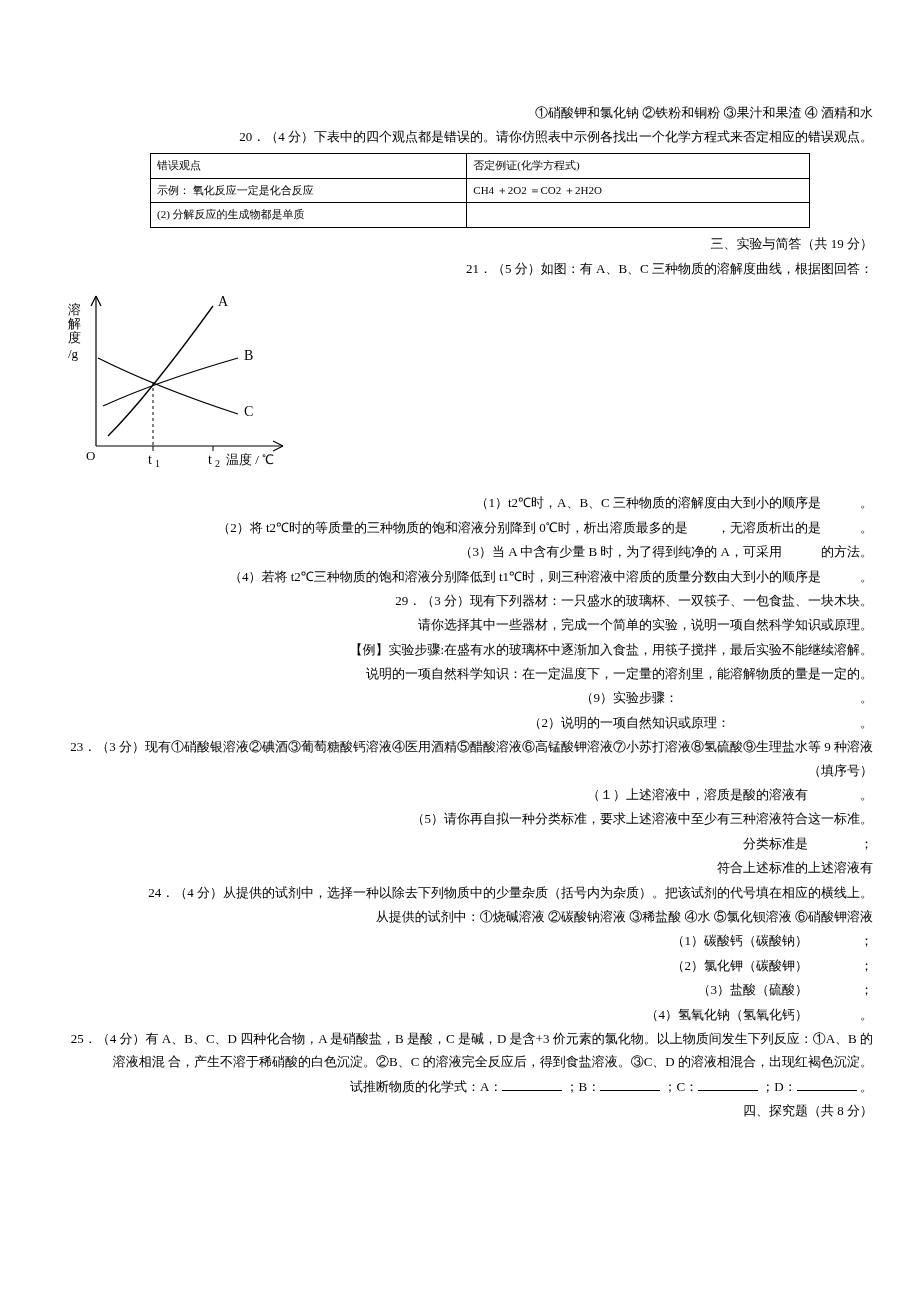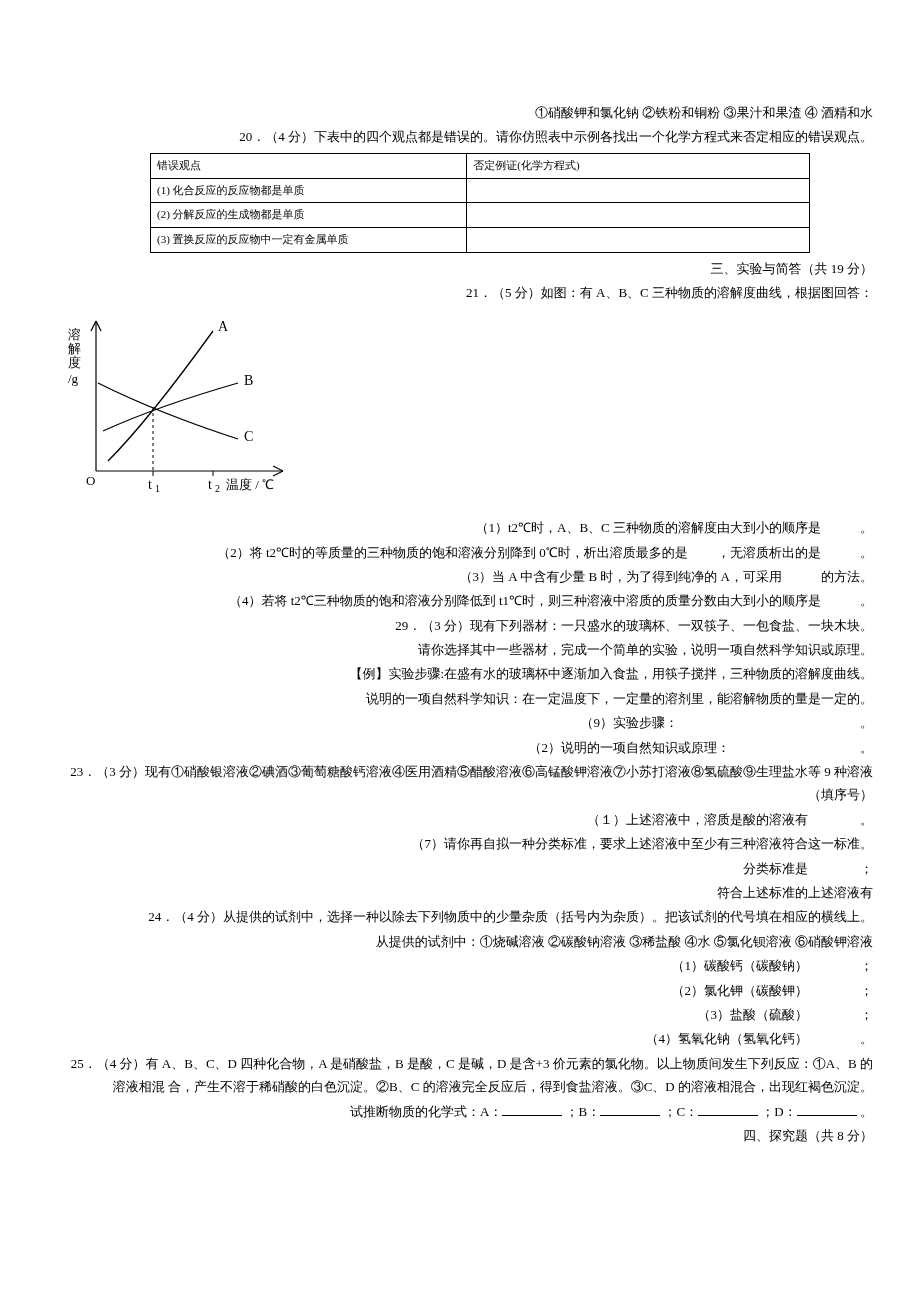--- a/index.html
+++ b/index.html
@@ -37,29 +37,25 @@
 
 <div class="line indent1">20．（4 分）下表中的四个观点都是错误的。请你仿照表中示例各找出一个化学方程式来否定相应的错误观点。</div>
 
 <table>
   <tbody>
       <tr>
     <td style="width:48%">错误观点</td>
     <td>否定例证(化学方程式)</td>
   </tr>
   <tr>
-    <td>(1) 化合反应的反应物都是单质</td>
-    <td></td>
+    <td>示例：  氧化反应一定是化合反应</td>
+    <td>CH4 ＋2O2 ＝CO2 ＋2H2O</td>
   </tr>
   <tr>
     <td>(2) 分解反应的生成物都是单质</td>
-    <td></td>
-  </tr>
-  <tr>
-    <td>(3) 置换反应的反应物中一定有金属单质</td>
     <td></td>
   </tr>
 </tbody>
   </table>
 
 <div class="line">三、实验与简答（共 19 分）</div>
 
 <div class="line indent1">21．（5 分）如图：有 A、B、C 三种物质的溶解度曲线，根据图回答：</div>
 
 <div class="chart-container">
@@ -100,28 +96,28 @@
   </svg>
 </div>
 
 <div class="line">（1）t2℃时，A、B、C 三种物质的溶解度由大到小的顺序是　　　。</div>
 <div class="line">（2）将 t2℃时的等质量的三种物质的饱和溶液分别降到 0℃时，析出溶质最多的是　　 ，无溶质析出的是　　　。</div>
 <div class="line">（3）当 A 中含有少量 B 时，为了得到纯净的 A，可采用　　　的方法。</div>
 <div class="line">（4）若将 t2℃三种物质的饱和溶液分别降低到 t1℃时，则三种溶液中溶质的质量分数由大到小的顺序是　　　。</div>
 
 <div class="line indent1">29．（3 分）现有下列器材：一只盛水的玻璃杯、一双筷子、一包食盐、一块木块。</div>
 <div class="line indent1">请你选择其中一些器材，完成一个简单的实验，说明一项自然科学知识或原理。</div>
-<div class="line indent1">【例】实验步骤:在盛有水的玻璃杯中逐渐加入食盐，用筷子搅拌，三种物质的溶解度曲线。</div>
+<div class="line indent1">【例】实验步骤:在盛有水的玻璃杯中逐渐加入食盐，用筷子搅拌，最后实验不能继续溶解。</div>
 <div class="line indent1">说明的一项自然科学知识：在一定温度下，一定量的溶剂里，能溶解物质的量是一定的。</div>
 <div class="line">（9）实验步骤：　　　　　　　　　　　　　　。</div>
 <div class="line">（2）说明的一项自然知识或原理：　　　　　　　　　　。</div>
 
 <div class="line indent1">23．（3 分）现有①硝酸银溶液②碘酒③葡萄糖酸钙溶液④医用酒精⑤醋酸溶液⑥高锰酸钾溶液⑦小苏打溶液⑧氢硫酸⑨生理盐水等 9 种溶液（填序号）</div>
 <div class="line">（１）上述溶液中，溶质是酸的溶液有　　　　。</div>
-<div class="line">（7）请你再自拟一种分类标准，要求上述溶液中至少有三种溶液符合这一标准。</div>
+<div class="line">（5）请你再自拟一种分类标准，要求上述溶液中至少有三种溶液符合这一标准。</div>
 <div class="line">分类标准是　　　　；</div>
 <div class="line">符合上述标准的上述溶液有</div>
 
 <div class="line indent1">24．（4 分）从提供的试剂中，选择一种以除去下列物质中的少量杂质（括号内为杂质）。把该试剂的代号填在相应的横线上。</div>
 <div class="line indent1">从提供的试剂中：①烧碱溶液  ②碳酸钠溶液  ③稀盐酸  ④水  ⑤氯化钡溶液  ⑥硝酸钾溶液</div>
 <div class="line">（1）碳酸钙（碳酸钠）　　　　；</div>
 <div class="line">（2）氯化钾（碳酸钾）　　　　；</div>
 <div class="line">（3）盐酸（硫酸）　　　　；</div>
 <div class="line">（4）氢氧化钠（氢氧化钙）　　　　。</div>
 

